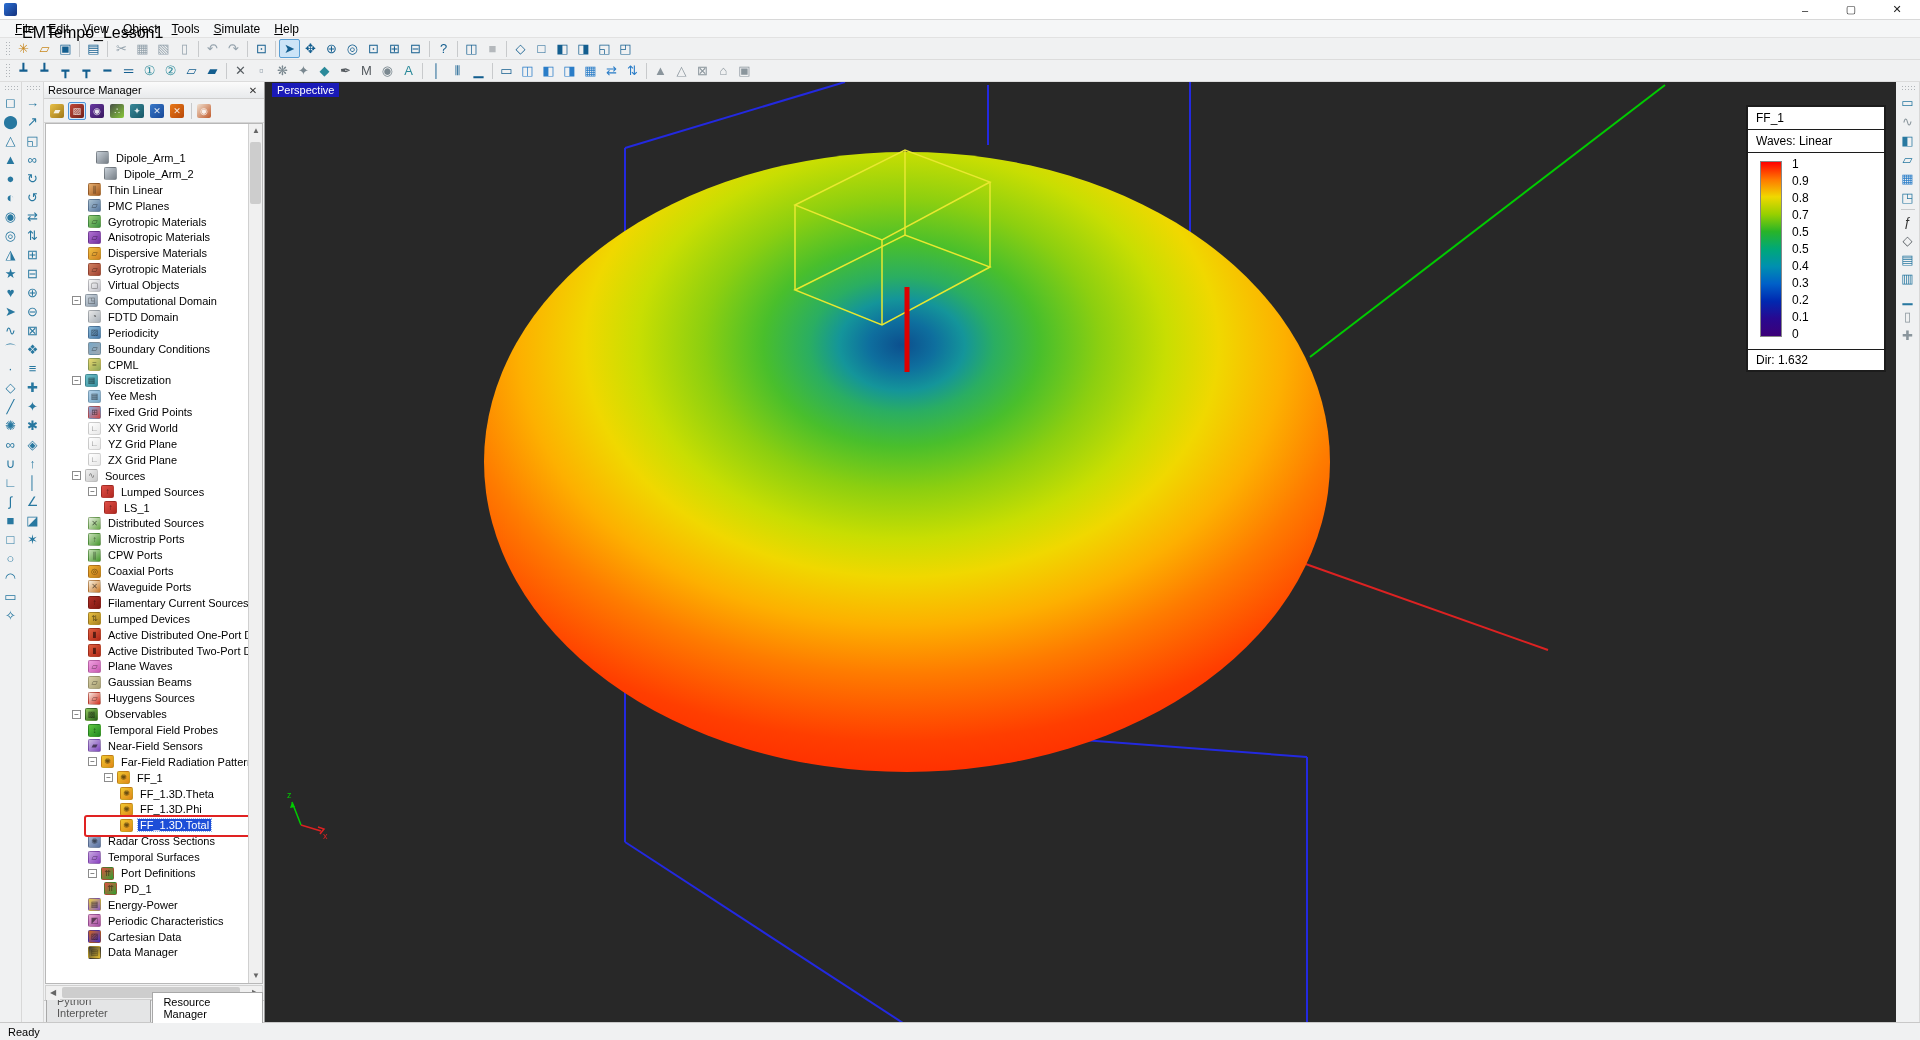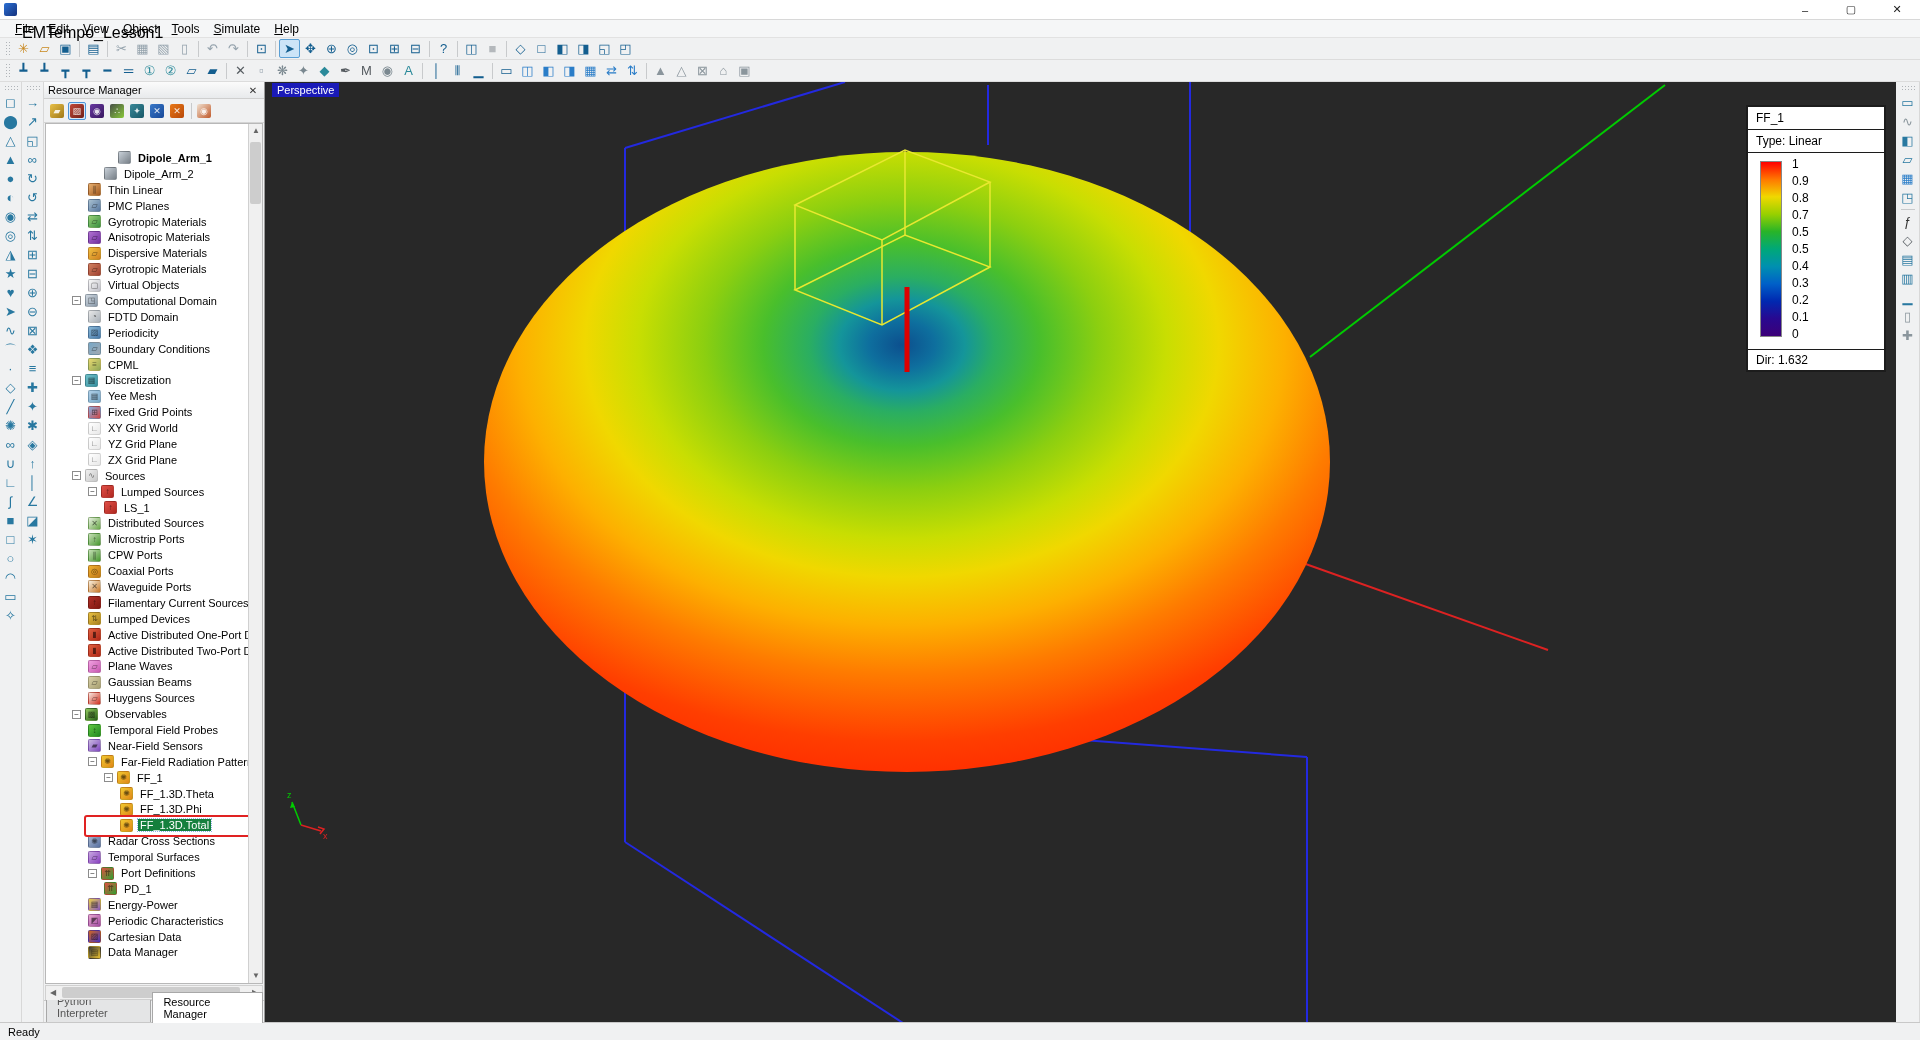--- a/index.html
+++ b/index.html
@@ -34,21 +34,21 @@
   .rm-tools { height:24px; display:flex; align-items:center; padding-left:4px; background:#f0f1f2; border-bottom:1px solid #d4d4d4; }
   .rmico { width:18px; height:18px; margin-right:2px; border:1px solid transparent; border-radius:2px; display:flex; align-items:center; justify-content:center; }
   .rmico .sw { width:14px; height:14px; border-radius:2px; display:flex; align-items:center; justify-content:center; font-size:9px; color:rgba(255,255,255,.85); }
   .rmico.selected { border-color:#4a94d8; background:#d6e9f8; }
   .rm-treewrap { position:relative; flex:1; background:#ffffff; border:1px solid #b8b8b8; margin:0 1px; overflow:hidden; }
   .tree { position:absolute; left:0; top:0; right:14px; bottom:0; padding-top:26px; overflow:hidden; }
   .trow { height:15.9px; display:flex; align-items:center; font-size:11px; white-space:nowrap; color:#000; }
   .exp { width:9px; height:9px; border:1px solid #8c8c8c; background:#fff; font-size:8px; line-height:7px; text-align:center; color:#333; margin-right:4px; flex:none; }
   .tico { width:13px; height:13px; border-radius:2px; margin-right:5px; flex:none; display:flex; align-items:center; justify-content:center; font-size:8px; color:rgba(0,0,0,.55); border:1px solid rgba(0,0,0,.15); }
   .tlabel { padding:0 2px; }
-  .tlabel.sel { background:#15803d; color:#fff; outline:1px dotted #90b0e8; }
+  .tlabel.sel { background:#1d4ed8; color:#fff; outline:1px dotted #90b0e8; }
   .anno { position:absolute; left:38px; width:167px; height:22px; border:2px solid #e02222; border-radius:3px; pointer-events:none; }
   .vsb { position:absolute; right:0; top:0; bottom:0; width:14px; background:#f0f0f0; border-left:1px solid #d0d0d0; }
   .vsb .arr, .hsb .arr { position:absolute; width:14px; height:14px; font-size:8px; color:#666; text-align:center; line-height:14px; background:#f0f0f0; }
   .vsb .thumb { position:absolute; left:1px; right:1px; top:18px; height:62px; background:#cdcdcd; border-radius:2px; }
   .hsb { position:relative; height:15px; margin:1px 1px 0; background:#f0f0f0; border:1px solid #d0d0d0; }
   .hsb .thumb { position:absolute; top:1px; bottom:1px; left:16px; width:178px; background:#cdcdcd; border-radius:2px; }
   .rm-tabs { height:22px; display:flex; align-items:flex-end; padding-left:2px; background:#f0f1f2; border-top:1px solid #c8c8c8; }
   .rmtab { font-size:11px; padding:3px 10px; border:1px solid #a8a8a8; border-bottom:none; margin-right:1px; background:#e4e5e6; color:#555; }
   .rmtab.active { background:#ffffff; color:#000; position:relative; top:1px; }
   
@@ -260,21 +260,21 @@
         <div class="rmico">
           <div class="sw" style="background: linear-gradient(135deg, rgb(232, 120, 24), rgb(184, 72, 8));">✕</div>
         </div>
         <div class="tbsep"></div>
         <div class="rmico">
           <div class="sw" style="background: linear-gradient(135deg, rgb(240, 224, 208), rgb(192, 88, 40));">◉</div>
         </div>
       </div>
     <div class="rm-treewrap">
       <div class="tree" id="tree">
-          <div class="trow" style="padding-left: 72px; font-weight: bold;">
+          <div class="trow" style="padding-left: 50px;">
             <span class="tico" style="background: linear-gradient(135deg, rgb(200, 208, 216), rgb(120, 128, 136));"></span>
             <span class="tlabel">Dipole_Arm_1</span>
           </div>
           <div class="trow" style="padding-left: 58px;">
             <span class="tico" style="background: linear-gradient(135deg, rgb(200, 208, 216), rgb(120, 128, 136));"></span>
             <span class="tlabel">Dipole_Arm_2</span>
           </div>
           <div class="trow" style="padding-left: 42px;">
             <span class="tico" style="background: linear-gradient(135deg, rgb(232, 176, 112), rgb(160, 88, 32));">∥</span>
             <span class="tlabel">Thin Linear</span>
@@ -551,21 +551,21 @@
         <path d="M27,720 l-2,6 l5,-1 Z" fill="#00cc00"></path>
         <line x1="36" y1="743" x2="56" y2="749" stroke="#dd2222" stroke-width="1.5"></line>
         <path d="M53,745 l6,2 l-4,5" fill="none" stroke="#dd2222" stroke-width="1.5"></path>
         <text x="22" y="716" fill="#00cc00" font-size="9">z</text>
         <text x="58" y="757" fill="#dd2222" font-size="9">x</text>
       </g>
     </svg>
 
     <div class="legend">
       <div class="leg-row">FF_1</div>
-      <div class="leg-row">Type: Linear</div>
+      <div class="leg-row">Waves: Linear</div>
       <div class="leg-body">
         <div class="leg-bar" id="legbar" style="background: linear-gradient(rgb(255, 0, 0), rgb(255, 120, 0), rgb(240, 216, 0), rgb(152, 208, 0), rgb(40, 180, 40), rgb(0, 168, 120), rgb(0, 144, 176), rgb(0, 96, 200), rgb(0, 40, 176), rgb(40, 8, 144), rgb(60, 0, 120));"></div>
         <div class="leg-ticks" id="legticks">
             <div>1</div>
             <div>0.9</div>
             <div>0.8</div>
             <div>0.7</div>
             <div>0.5</div>
             <div>0.5</div>
             <div>0.4</div>

